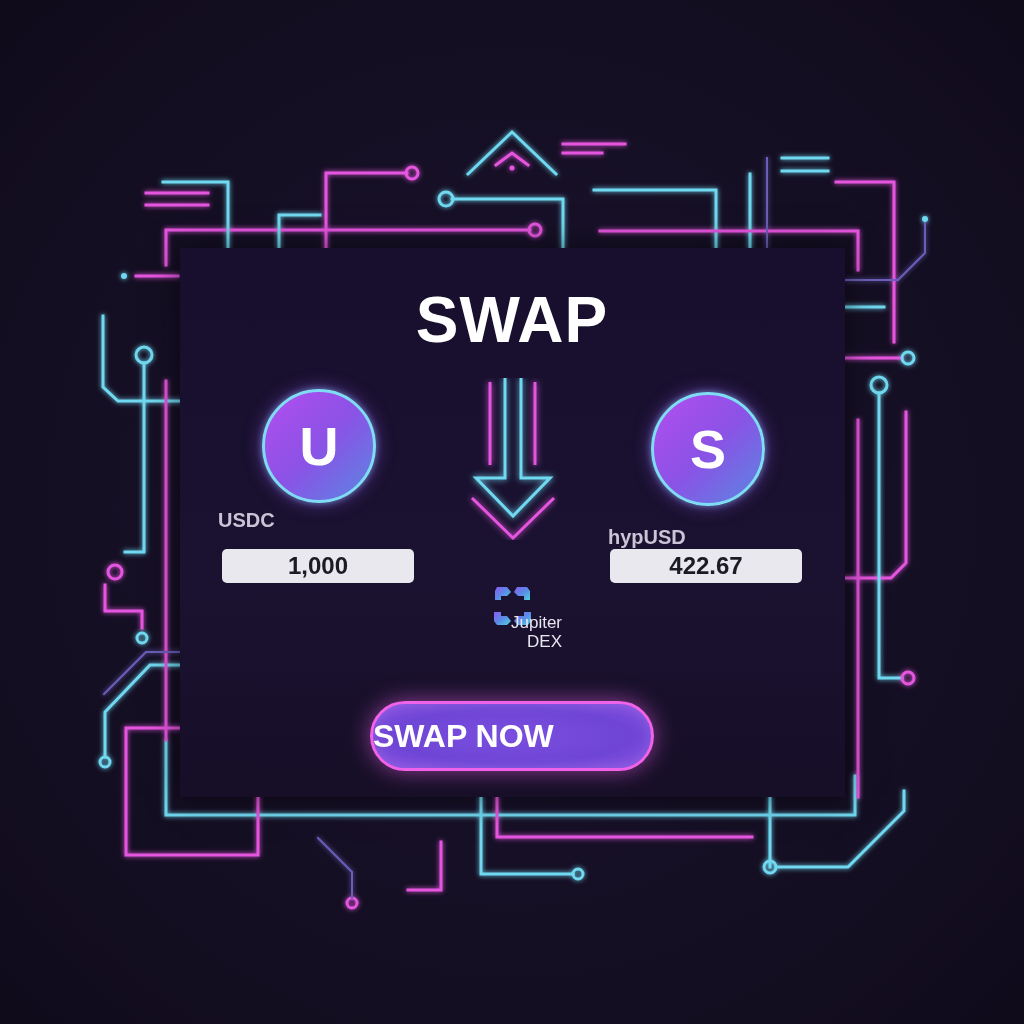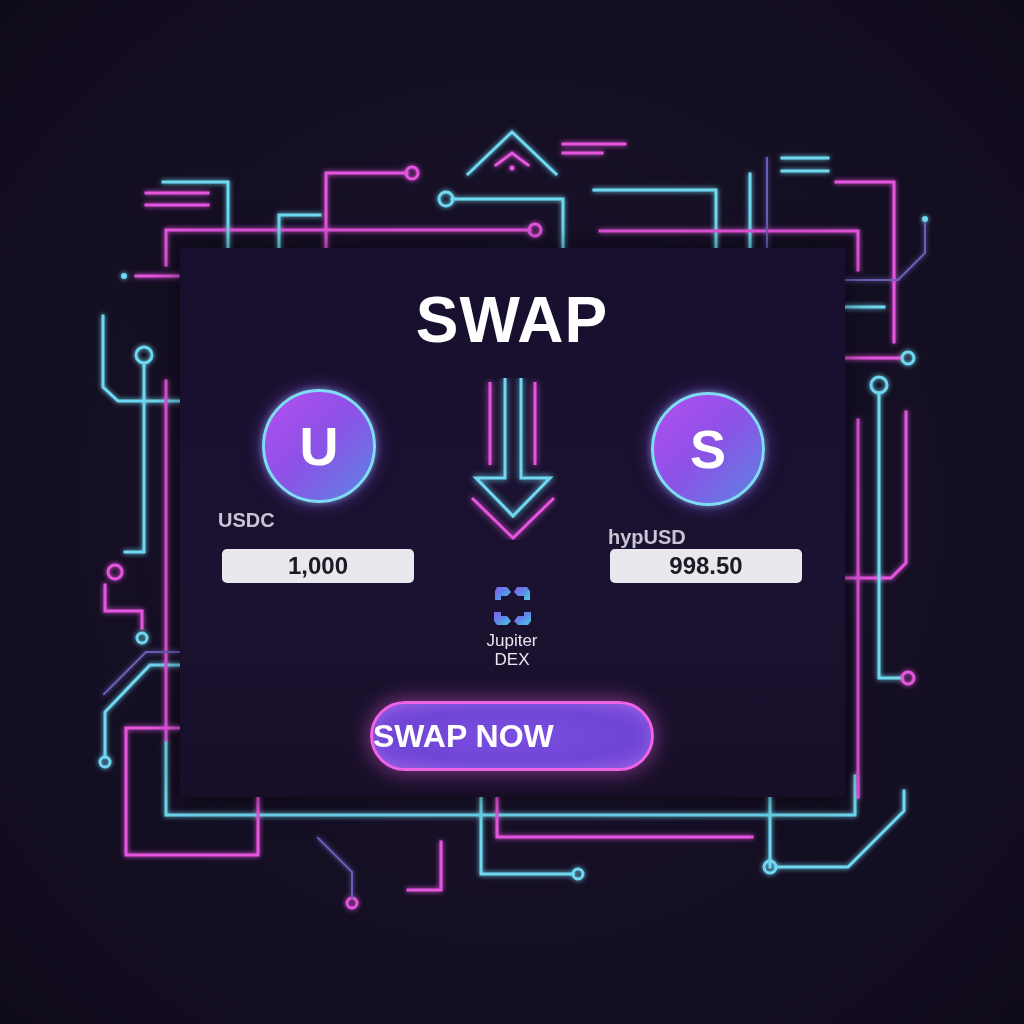--- a/index.html
+++ b/index.html
@@ -174,38 +174,38 @@
     <path d="M39 0 V100 H10 L47 138 L84 100 H55 V0" stroke="#6fd8f0" stroke-linejoin="miter"></path>
     <path d="M6 120 L47 160 L88 120" stroke="#e655e0"></path>
   </g>
 </svg>
 
 <div class="token-icon" style="left:651px; top:392px;">
   <span>S</span>
 </div>
 <div class="token-label" style="left:608px; top:509px;margin-top:17px;">hypUSD</div>
 <div class="amount" style="left:610px; top:549px; width:192px;">
-  <span>998.50</span>
+  <span>422.67</span>
 </div>
 
 <svg style="position:absolute; left:493px; top:585px;" width="38" height="42" viewBox="0 0 38 42">
   <defs>
     <linearGradient id="jg" x1="0" y1="0" x2="1" y2="1">
       <stop offset="0" stop-color="#8a5cf0"></stop>
       <stop offset="0.5" stop-color="#5b8ae8"></stop>
       <stop offset="1" stop-color="#4fd0e0"></stop>
     </linearGradient>
   </defs>
   <g fill="url(#jg)">
     <path d="M4 2 h10 l4 5 l-4 4 h-6 v4 h-6 v-9 z"></path>
     <path d="M24 2 h10 l3 4 v9 h-6 v-4 h-6 l-4 -4 z"></path>
     <path d="M1 27 v9 l3 4 h10 l4 -4 l-4 -5 h-6 v-4 z"></path>
     <path d="M31 27 v4 h-6 l-4 5 l4 4 h10 l3 -4 v-9 z"></path>
   </g>
 </svg>
-<div class="dex-label" style="top:631px;">
+<div class="dex-label" style="top:613px;text-align:right;">
   <div>Jupiter</div>
   <div>DEX</div>
 </div>
 
 <div class="swap-btn">
   <span>SWAP NOW</span>
 </div>
 
 </body></html>

